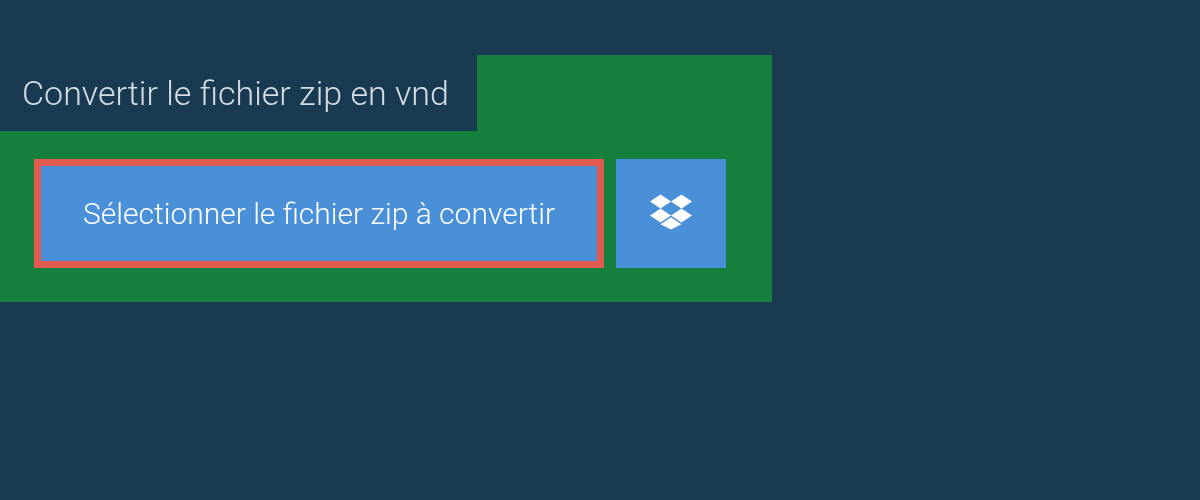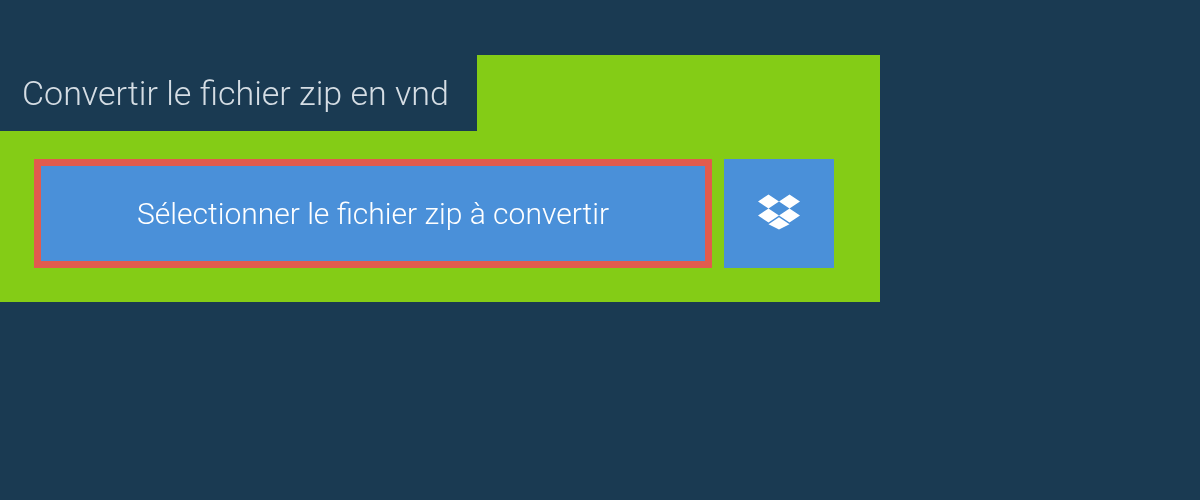--- a/index.html
+++ b/index.html
@@ -8,22 +8,22 @@
       box-sizing: border-box;
     }
     body {
       width: 1200px;
       height: 500px;
       background-color: #1a3a52;
       font-family: -apple-system, BlinkMacSystemFont, "Segoe UI", Roboto, sans-serif;
       overflow: hidden;
     }
     .converter-panel {
-      background-color: #84cc16;
-      width: 880px;
+      background-color: #15803d;
+      width: 772px;
       margin-top: 55px;
     }
     .title-tab {
       background-color: #1a3a52;
       display: inline-block;
       padding: 18px 28px 18px 22px;
       color: #d5dde4;
       font-size: 34px;
       font-weight: 300;
     }

